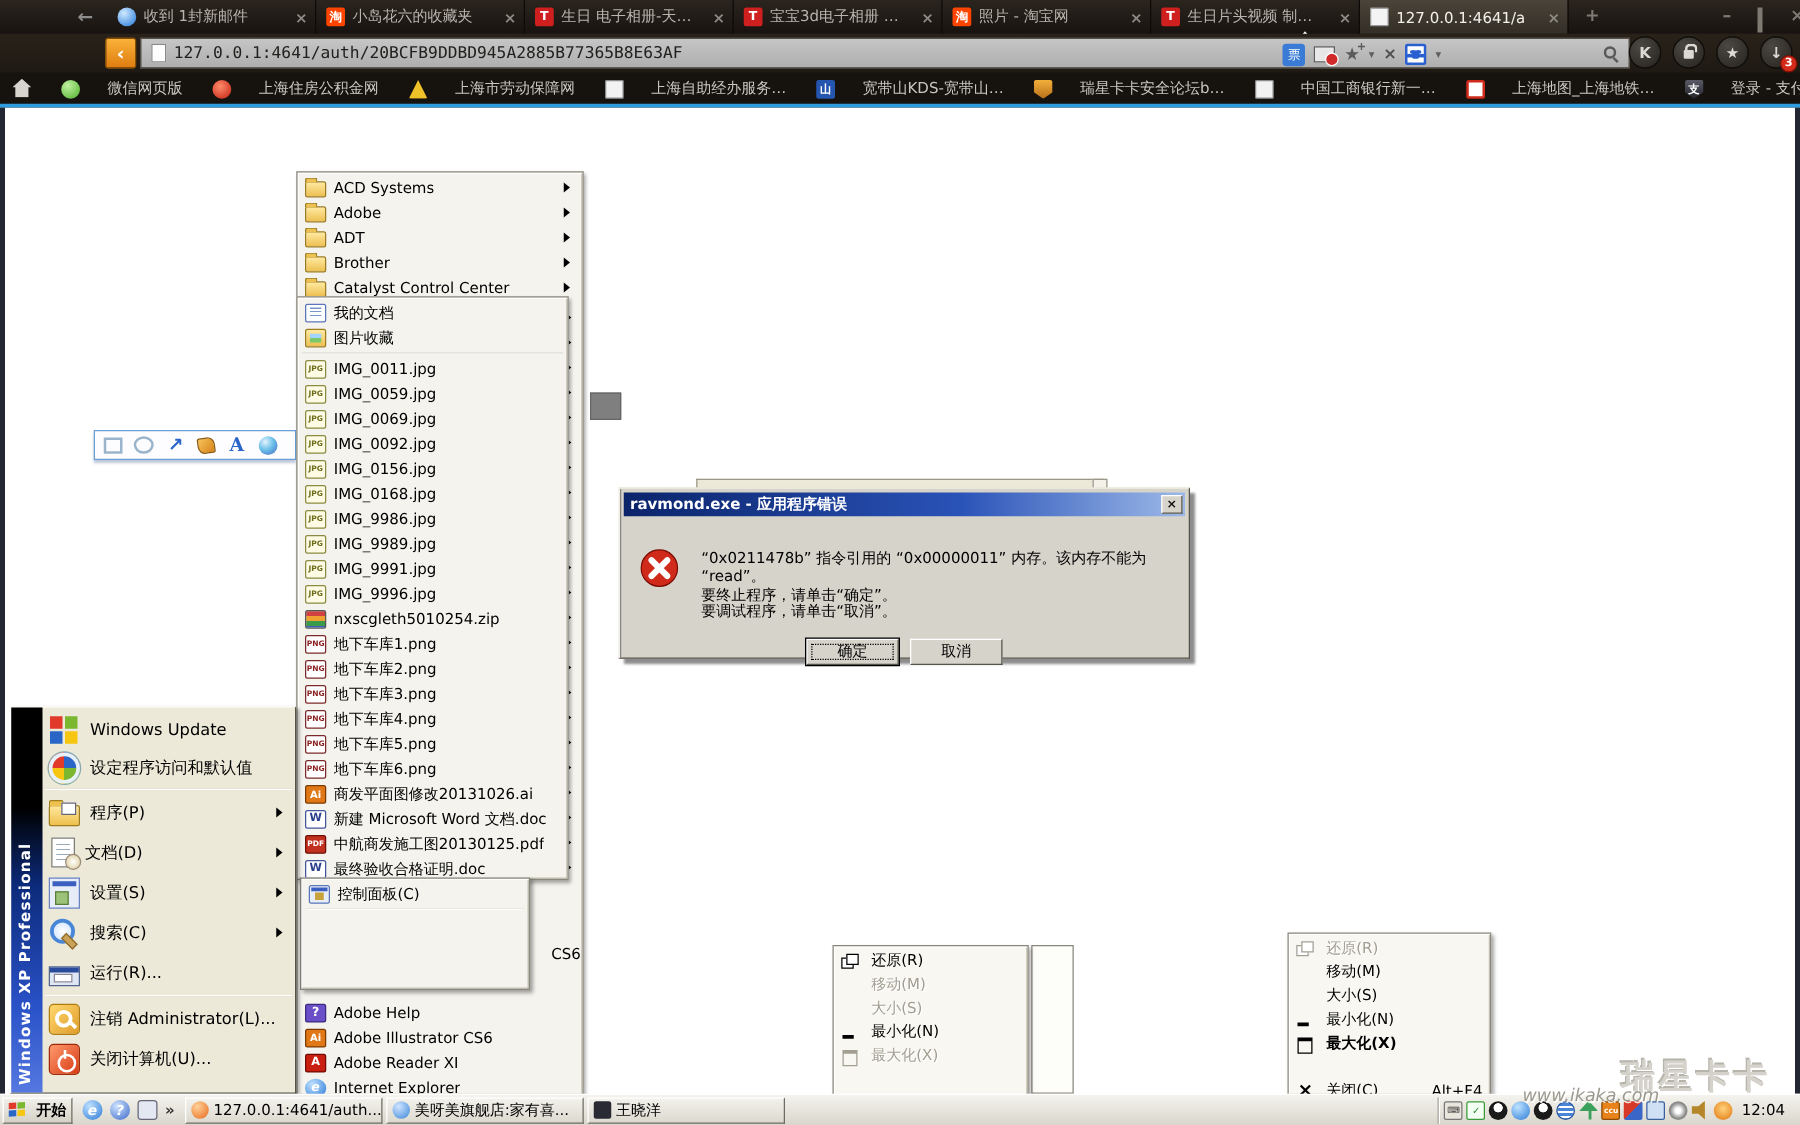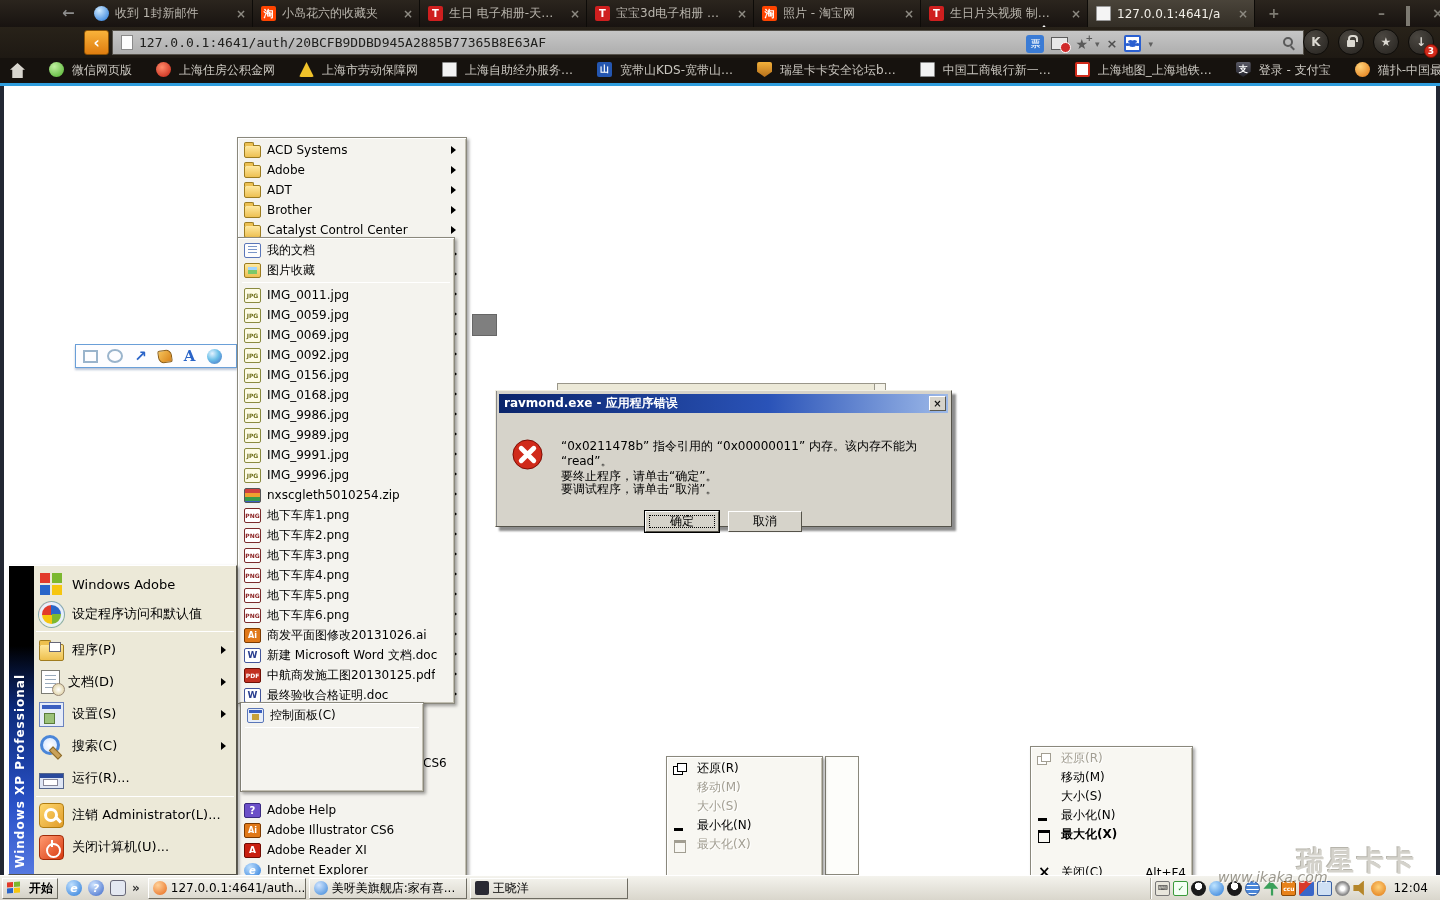--- a/index.html
+++ b/index.html
@@ -63,21 +63,21 @@
     border:1px solid #0e0c09; color:#dcd9d2; font-size:12px; font-weight:bold;
     display:flex; align-items:center; justify-content:center; position:relative; }
   .rbtn .lock-body { width:8px; height:7px; background:#dcd9d2; border-radius:1px; position:relative; margin-top:3px; }
   .rbtn .lock-body::before { content:""; position:absolute; left:1px; top:-5px; width:6px; height:5px;
     border:2px solid #dcd9d2; border-bottom:none; border-radius:4px 4px 0 0; }
   .badge { position:absolute; right:-5px; bottom:-4px; min-width:14px; height:14px; border-radius:7px;
     background:#d42a1a; color:#fff; font-size:9px; display:flex; align-items:center; justify-content:center; border:1px solid #7d1005; }
 
   .bkmrow { position:absolute; left:0; top:58px; width:1440px; height:25px; background:#16120e;
     display:flex; align-items:center; gap:24px; padding:0 10px; }
-  .bkm { display:flex; align-items:flex-start; gap:8px; color:#c9c6bf; font-size:12px; white-space:nowrap; }
+  .bkm { display:flex; align-items:flex-end; gap:22px; color:#c9c6bf; font-size:12px; white-space:nowrap; }
   .bm { width:15px; height:15px; border-radius:2px; flex:0 0 auto; display:flex; align-items:center; justify-content:center;
     font-size:9px; font-weight:bold; color:#fff; }
   .bm-home { background:#d8d5ce; clip-path:polygon(50% 0,100% 45%,85% 45%,85% 100%,15% 100%,15% 45%,0 45%); }
   .bm-wechat { background:radial-gradient(circle at 35% 30%, #c0f0a0, #4daf2a); border-radius:50%; }
   .bm-gjj { background:radial-gradient(circle at 40% 35%, #ff8a6a, #c01f10); border-radius:50%; }
   .bm-labor { background:#f0c22a; clip-path:polygon(50% 0,100% 100%,0 100%); }
   .bm-page { background:#f2f2f2; border:1px solid #8a8a8a; border-radius:1px; }
   .bm-kds { background:#2456b0; }
   .bm-shield { background:linear-gradient(#f2b03a,#b8701a); clip-path:polygon(0 0,100% 0,100% 65%,50% 100%,0 65%); }
   .bm-map { background:#fff; border:2px solid #d02a1a; }
@@ -152,21 +152,21 @@
   .sc-net::after { content:""; position:absolute; right:-5px; bottom:-3px; width:6px; height:6px; border:2px solid #555; border-radius:50%; background:rgba(255,255,255,.6); }
   .sc-user { background:#e4ecf8; border:1px solid #7a8ab0; position:relative; }
   .sc-user::before { content:""; position:absolute; left:4px; top:2px; width:6px; height:6px; border-radius:50%; background:#d89a6a; }
   .sc-user::after { content:""; position:absolute; left:2px; bottom:1px; width:10px; height:5px; border-radius:3px 3px 0 0; background:#4a6ab0; }
   .sc-cpl { background:#e8eef8; border:1px solid #5a76b8; position:relative; }
   .sc-cpl::before { content:""; position:absolute; left:1px; top:1px; right:1px; height:3px; background:#3a5fc0; }
   .sc-cpl::after { content:""; position:absolute; left:4px; bottom:2px; width:7px; height:6px; background:#c8a23a; }
 
   .hidden-arrow { height:20px; display:flex; align-items:center; justify-content:flex-end; }
   .hidden-arrow::after { content:""; width:0; height:0; border:4px solid transparent; border-left:5px solid #000; }
-  .cs6-fragment { position:absolute; font-size:12px; color:#000; }
+  .cs6-fragment { position:absolute; font-size:12px; color:#000;margin-left:18px; }
 
   
   .mi { width:14px; height:12px; margin-right:4px; position:relative; flex:0 0 auto; }
   .mi-restore::before { content:""; position:absolute; left:0; top:3px; width:8px; height:7px; border:1px solid currentColor; background:#fff; }
   .mi-restore::after { content:""; position:absolute; left:4px; top:0; width:8px; height:7px; border:1px solid currentColor; background:#fff; }
   .mi-min::after { content:""; position:absolute; left:1px; bottom:1px; width:9px; height:3px; background:currentColor; }
   .mi-max::after { content:""; position:absolute; left:1px; top:1px; width:10px; height:9px; border:1px solid currentColor; border-top-width:3px; }
   .mi-close::after { content:"×"; position:absolute; left:1px; top:-4px; font-size:15px; font-weight:bold; color:currentColor; }
   .shortcut { margin-left:auto; padding-left:18px; }
   .sysrow { height:19px; }
@@ -838,21 +838,21 @@
 
   <div class="startmenu">
     <div class="banner">
       <span>Windows XP Professional</span>
     </div>
     <div class="smbody">
       <div>
 
           <div class="srow">
             <span class="si si-update"></span>
-            <span>Windows Adobe</span>
+            <span>Windows Update</span>
 
           </div>
 
           <div class="srow">
             <span class="si si-access"></span>
             <span>设定程序访问和默认值</span>
 
           </div>
         </div>
       <div class="ssep"></div>

